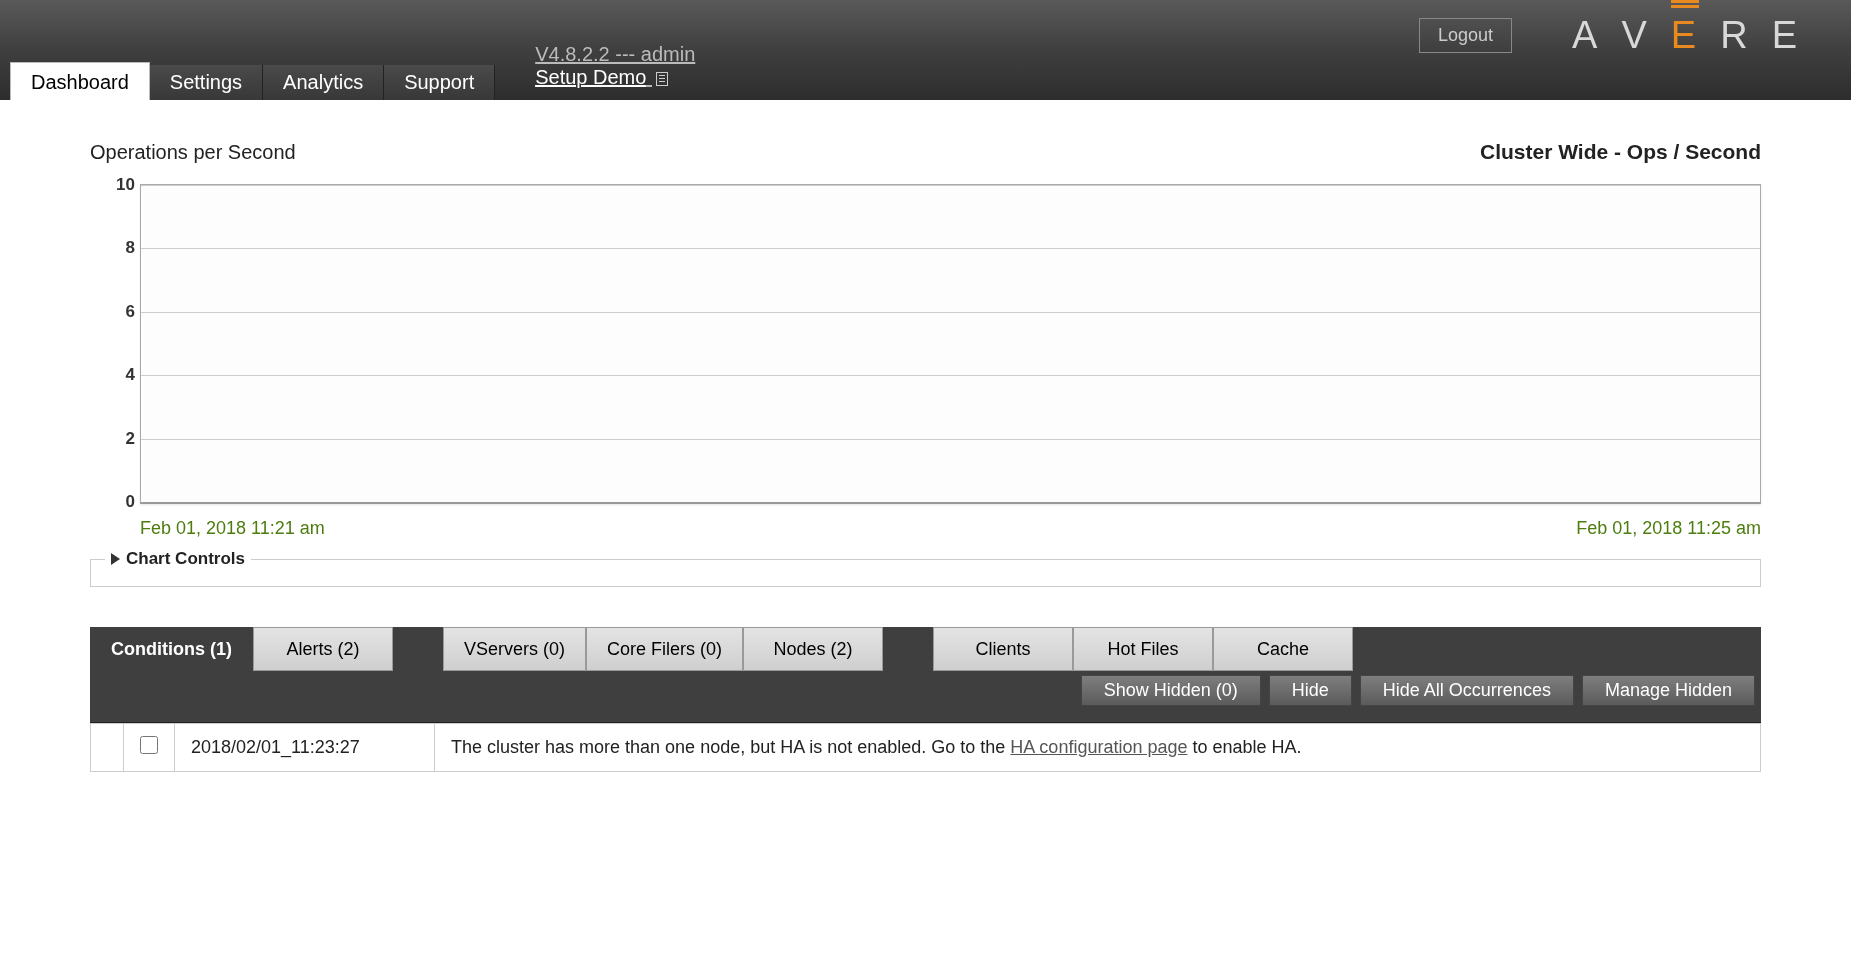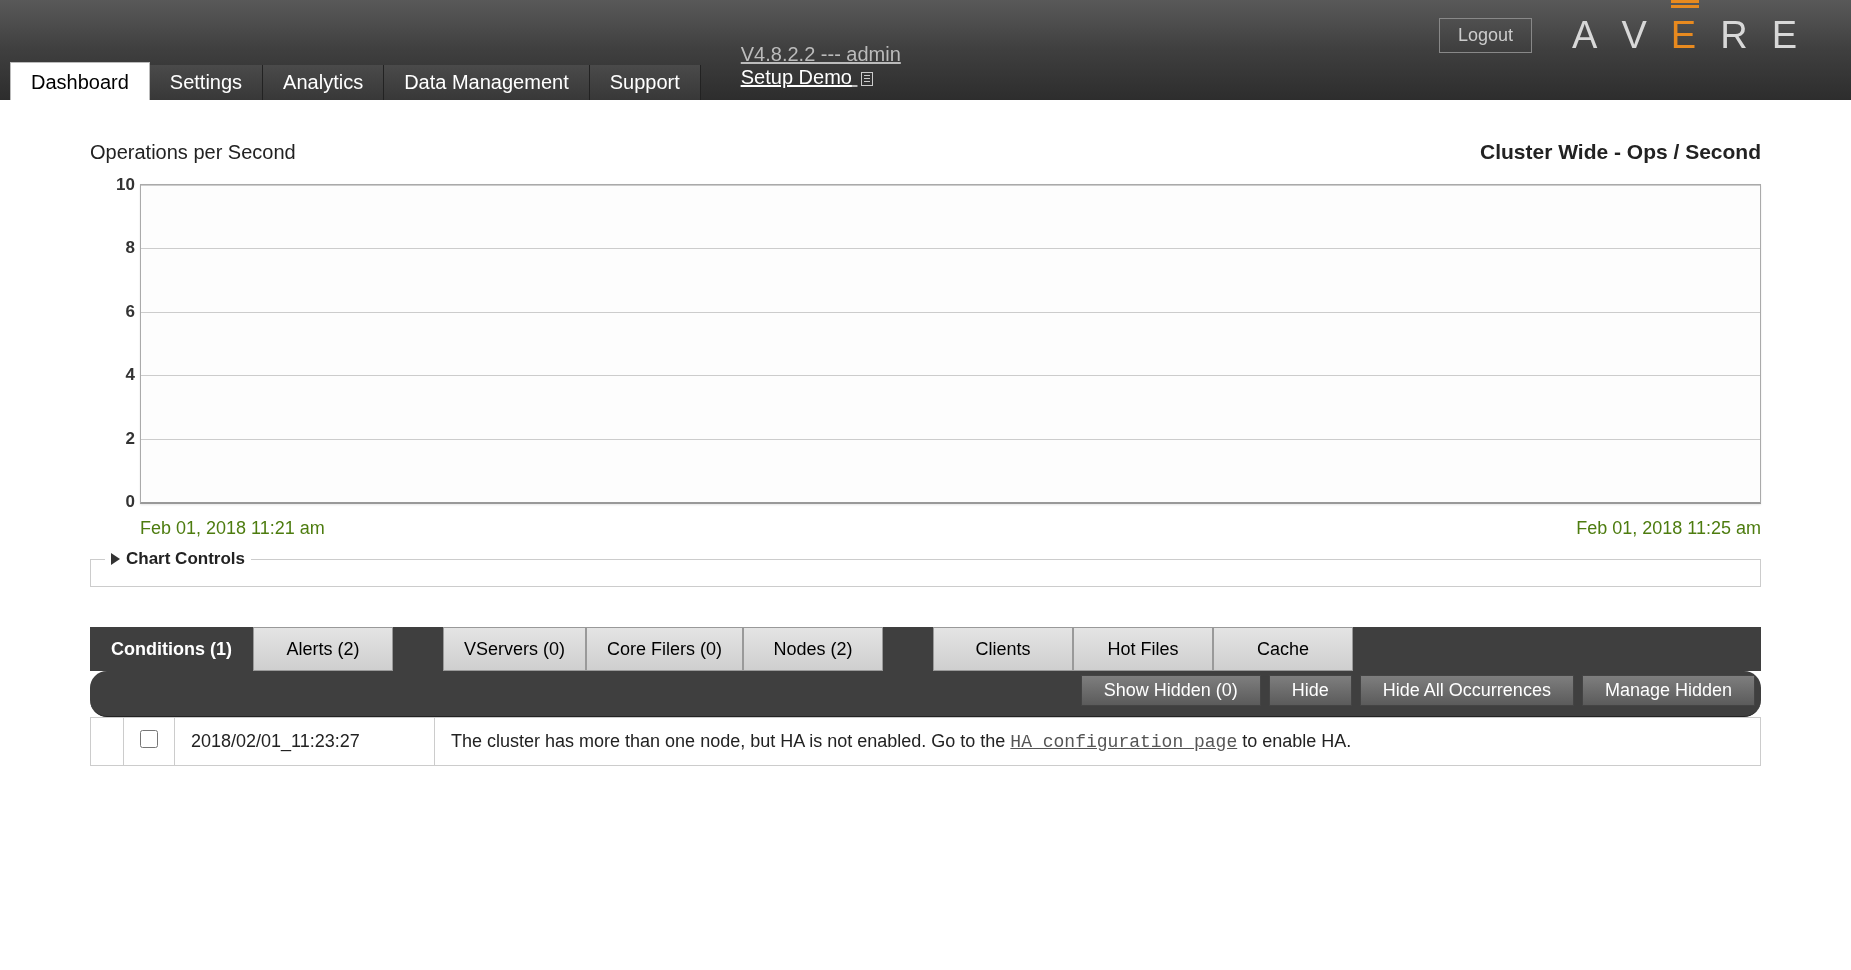--- a/index.html
+++ b/index.html
@@ -13,21 +13,21 @@
   .header {
     background: linear-gradient(to bottom, #595959 0%, #3f3f3f 50%, #2d2d2d 100%);
     height: 100px;
     position: relative;
   }
   .header-top {
     display: flex;
     justify-content: flex-end;
     align-items: center;
     padding: 14px 40px 0 0;
-    gap: 40px;
+    gap: 60px;
     margin-left: 32px;
   }
   .logout-btn {
     background: transparent;
     border: 1px solid #888;
     color: #ccc;
     padding: 6px 18px;
     font-size: 18px;
     cursor: pointer;
   }
@@ -198,39 +198,38 @@
   .sub-tab.active {
     background: #3f3f3f;
     color: #fff;
     border: 1px solid #3f3f3f;
     font-weight: bold;
   }
   .action-row {
     background: #3f3f3f;
     display:flex;
     justify-content:flex-end;
-    padding:4px 6px 10px 0;
+    padding:4px 6px 16px 0;
     gap:8px;
     border-bottom:1px solid #222;
-    border-radius:17px;
   }
   .action-btn {
     background: linear-gradient(to bottom,#7e7e7e,#5b5b5b);
     color:#fff;
     border:1px solid #444;
     padding:4px 22px;
     font-size:18px;
     cursor:pointer;
   }
   .cond-table { width:100%; border-collapse:collapse; font-size:18px; }
   .cond-table td { border:1px solid #ccc; padding:12px 16px; vertical-align:middle;margin-left:25px; }
   .cond-table td.cb-col{ width:50px; text-align:center; }
   .cond-table td.expand-col{ width:30px; }
   .cond-table td.time-col{ width:260px; }
-  .cond-msg a { color:#555; text-decoration:underline; cursor:pointer;font-family:Liberation Mono, monospace; }
+  .cond-msg a { color:#555; text-decoration:underline; cursor:pointer; }
   input[type=checkbox]{ width:18px; height:18px; }
 
 </style>
 </head>
 <body>
 
 <div class="header">
   <div class="header-top">
     <button class="logout-btn">Logout</button>
     <div class="logo">
@@ -238,21 +237,20 @@
       <span>V</span>
       <span class="orange-e">E</span>
       <span>R</span>
       <span>E</span>
     </div>
   </div>
   <div class="nav-row">
     <div class="nav-tab active">Dashboard</div>
     <div class="nav-tab">Settings</div>
     <div class="nav-tab">Analytics</div>
-    <div class="nav-tab">Data Management</div>
     <div class="nav-tab">Support</div>
     <div class="version-area">
       <div>V4.8.2.2 --- admin</div>
       <span class="setup-demo">Setup Demo</span>
       <span class="document-icon"></span>
     </div>
   </div>
 </div>
 
 <div class="content">

